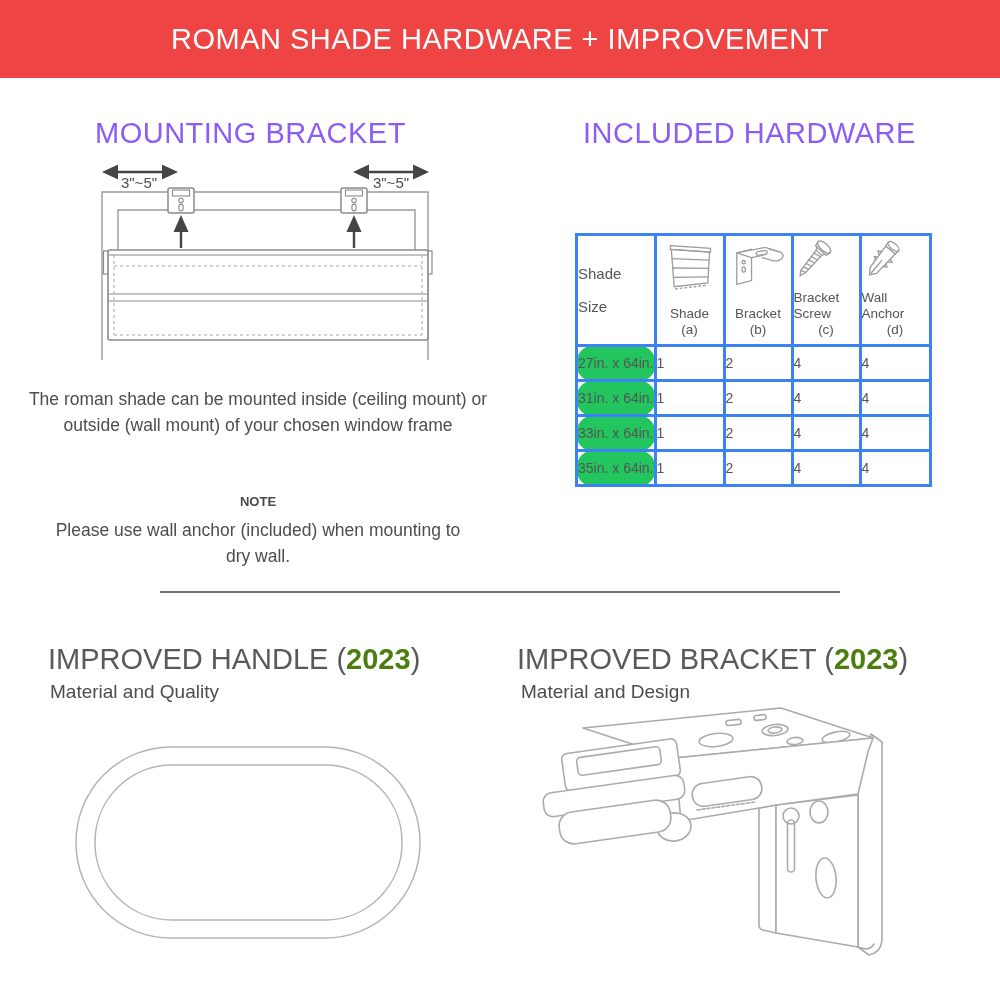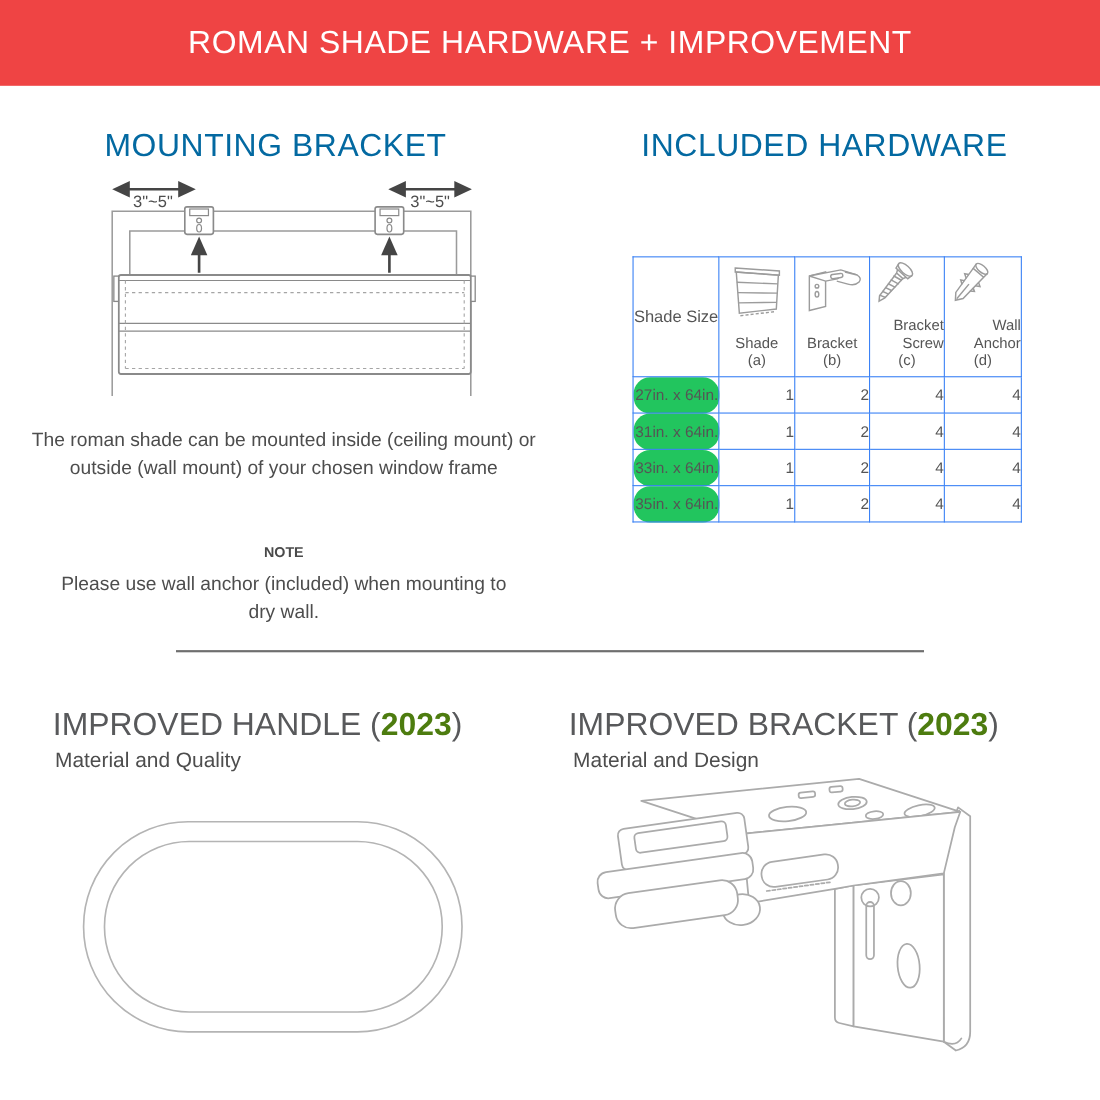--- a/index.html
+++ b/index.html
@@ -10,21 +10,21 @@
   
   .band{
     position:absolute;left:0;top:0;width:1000px;height:78px;
     background:#ef4444;display:flex;align-items:center;justify-content:center;
   }
   .band-title{
     color:#ffffff;font-size:29px;letter-spacing:.5px;font-weight:400;
   }
   
   .sec-title{
-    position:absolute;color:#0369a1;font-size:29px;font-weight:400;letter-spacing:.5px;
+    position:absolute;color:#8b5cf6;font-size:29px;font-weight:400;letter-spacing:.5px;
     white-space:nowrap;
   }
   .t-mounting{left:95px;top:117px;}
   .t-hardware{left:583px;top:117px;}
   
   .diagram{position:absolute;left:90px;top:158px;width:360px;height:214px;}
   .handle-draw{position:absolute;left:74px;top:744px;width:348px;height:198px;}
   .bracket-draw{position:absolute;left:523px;top:700px;width:442px;height:270px;}
   svg{display:block;}
   
@@ -34,21 +34,21 @@
   .p2{top:434px;font-size:17.5px;line-height:26px;}
   .note-h{top:494px;font-size:13px;font-weight:700;color:#4a4a4a;}
   .note-b{top:517px;font-size:17.5px;line-height:26px;}
   .note-b .inner{max-width:420px;margin:0 auto;}
   
   .hw-table{
     position:absolute;left:575px;top:233px;border-collapse:collapse;table-layout:fixed;
     color:#555555;
   }
   .hw-table td,.hw-table th{
-    border:1px solid #3b82f6;padding:0;font-weight:400;text-align:right;vertical-align:middle;
+    border:3px solid #3b82f6;padding:0;font-weight:400;text-align:left;vertical-align:middle;
   }
   .hw-table th{height:108px;}
   .hw-table td{height:32px;font-size:14px;}
   .corner{font-size:15px;line-height:33px;background:#ffffff;}
   .size-cell{background:#22c55e;font-size:12.5px;white-space:nowrap;border-radius:15px;}
   .qty{font-size:14.5px;}
   .cellv{display:flex;flex-direction:column;align-items:center;height:108px;box-sizing:border-box;padding:4px 0 6px 0;}
   .icon-box{flex:0 0 auto;margin-bottom:auto;}
   .col-label{font-size:13.5px;line-height:16px;}
   .col-sub{font-size:13.5px;line-height:16px;}

